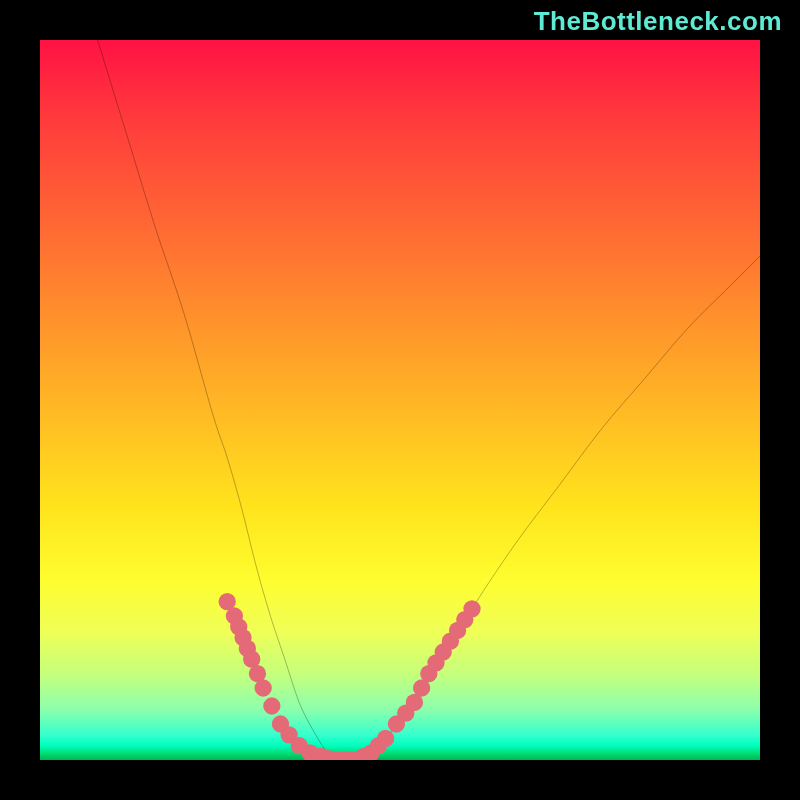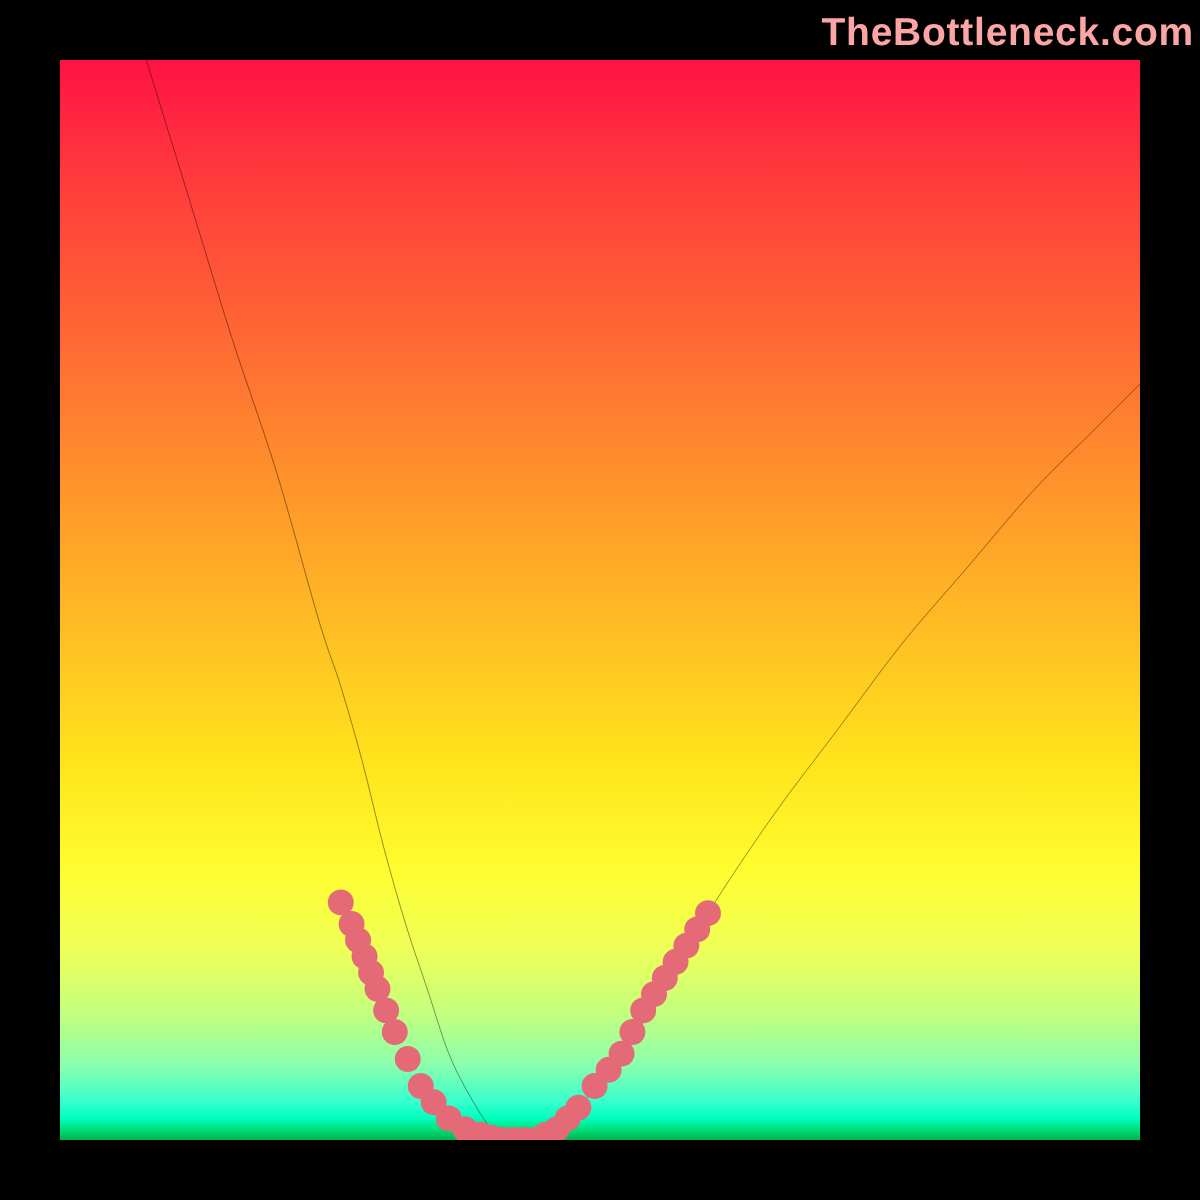--- a/index.html
+++ b/index.html
@@ -12,22 +12,22 @@
   }
   .frame {
     position: relative;
     width: 800px;
     height: 800px;
     background: #000;
   }
   .watermark {
     position: absolute;
     top: 6px;
-    right: 4px;
-    color: #fca5a5;
+    right: 18px;
+    color: #5eead4;
     font-weight: 700;
     font-size: 26px;
     letter-spacing: 0.5px;
     z-index: 5;
     user-select: none;
   }
   .plot-area {
     position: absolute;
     top: 40px;
     left: 40px;

